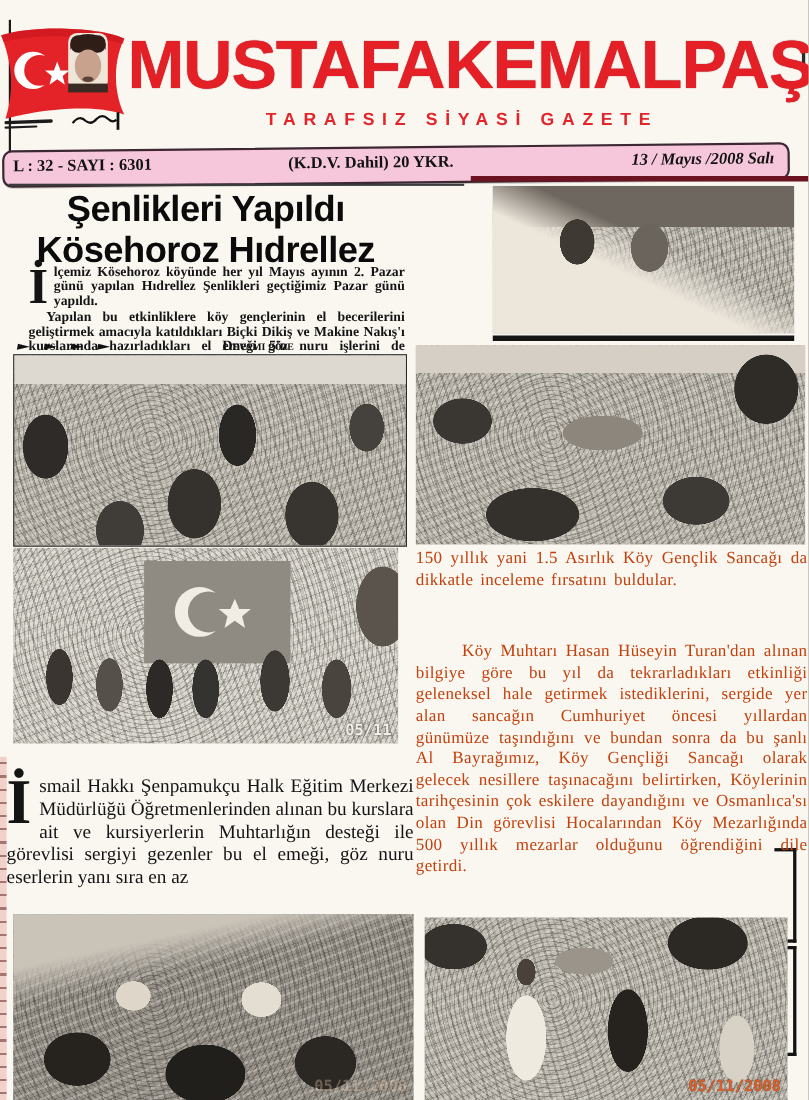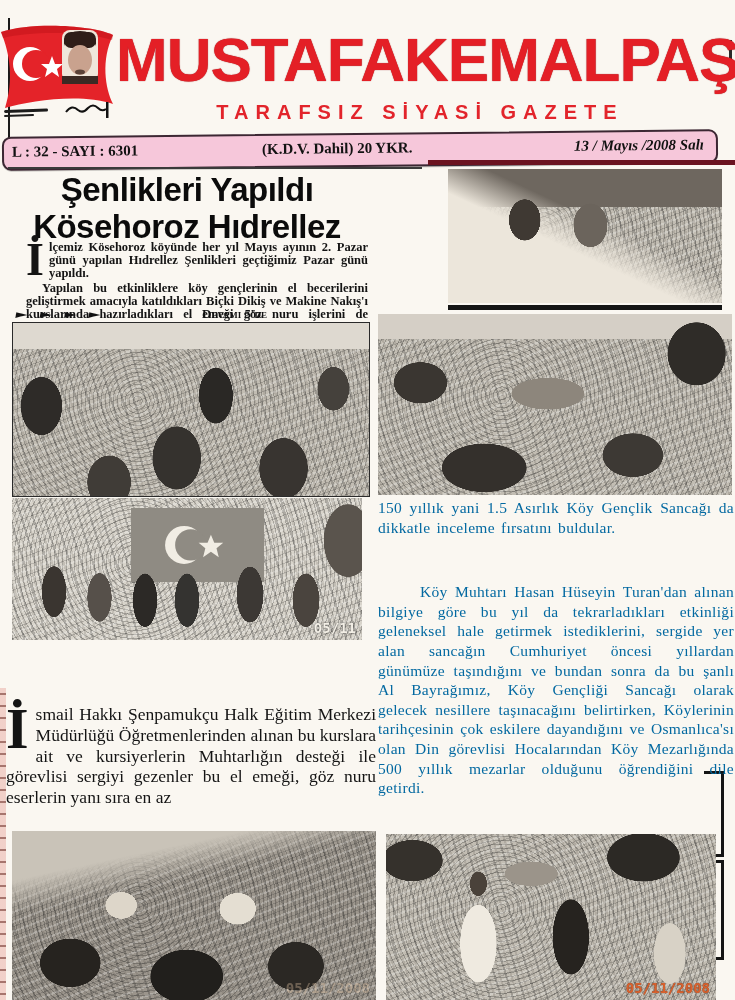--- a/index.html
+++ b/index.html
@@ -13,21 +13,21 @@
   .tick-top-right{position:absolute;left:729px;top:40px;width:3px;height:34px;background:#2b2b2b;}
   .bracket{position:absolute;border-top:3px solid #141414;border-right:3px solid #141414;border-bottom:3px solid #141414;}
   .bracket.b1{left:704px;top:771px;width:17px;height:80px;}
   .bracket.b2{left:702px;top:860px;width:19px;height:94px;}
 
   
   .masthead-title{position:absolute;left:116px;top:24px;width:616px;text-align:center;
     font-family:"Liberation Sans",sans-serif;font-weight:700;font-size:62px;line-height:72px;
     color:#e41f26;letter-spacing:-1px;text-shadow:0 0 1px #8f1014;}
   .masthead-sub{position:absolute;left:150px;top:101px;width:540px;text-align:center;
-    font-family:"Liberation Sans",sans-serif;font-weight:700;font-size:20px;color:#e2242b;letter-spacing:7px;}
+    font-family:"Liberation Sans",sans-serif;font-weight:700;font-size:16px;color:#e2242b;letter-spacing:7px;}
   .logo{position:absolute;left:0;top:20px;width:118px;height:104px;}
 
   .info-bar{position:absolute;left:2px;top:133px;width:712px;height:30px;background:#f6c7da;
     border:2px solid #3c2733;border-radius:9px;transform:rotate(-0.6deg);box-shadow:0 1px 0 #00000033;}
   .info-bar span{position:absolute;top:5px;font-family:"Liberation Serif",serif;font-weight:700;font-size:15px;color:#121212;white-space:nowrap;}
   .info-issue{left:8px;}
   .info-price{left:258px;}
   .info-date{right:12px;font-style:italic;}
   .rule-maroon{position:absolute;left:428px;top:160px;width:307px;height:5px;background:#6b1320;}
   .rule-thin{position:absolute;left:8px;top:167px;width:414px;height:2px;background:#3a3a3a;}
@@ -76,21 +76,21 @@
 
   .photoC{left:378px;top:314px;width:354px;height:181px;}
   .photoC .scene{background:
     radial-gradient(ellipse 48px 52px at 90% 22%, #2f2c28 0 60%, transparent 61%),
     radial-gradient(ellipse 44px 34px at 12% 38%, #3a3631 0 60%, transparent 61%),
     radial-gradient(ellipse 60px 26px at 48% 44%, #8d867c 0 60%, transparent 61%),
     radial-gradient(ellipse 70px 40px at 30% 85%, #34302c 0 60%, transparent 61%),
     radial-gradient(ellipse 50px 36px at 72% 78%, #3d3934 0 60%, transparent 61%),
     linear-gradient(#d5cfc6 0 14%, rgba(0,0,0,0) 14%);}
 
-  .photoD{left:12px;top:498px;width:350px;height:142px;background-color:#d8d4cb;}
+  .photoD{left:12px;top:498px;width:350px;height:178px;background-color:#d8d4cb;}
   .photoD .flag{position:absolute;left:34%;top:7%;width:38%;height:52%;background:#8f8b83;}
   .photoD .scene{background:
     radial-gradient(ellipse 20px 42px at 12% 66%, #3a3530 0 60%, transparent 61%),
     radial-gradient(ellipse 20px 40px at 25% 70%, #56504a 0 60%, transparent 61%),
     radial-gradient(ellipse 20px 44px at 38% 72%, #2c2926 0 60%, transparent 61%),
     radial-gradient(ellipse 20px 44px at 50% 72%, #343330 0 60%, transparent 61%),
     radial-gradient(ellipse 22px 46px at 68% 68%, #3c3834 0 60%, transparent 61%),
     radial-gradient(ellipse 22px 44px at 84% 72%, #4a443e 0 60%, transparent 61%),
     radial-gradient(ellipse 40px 60px at 96% 30%, #5a544d 0 60%, transparent 61%);}
 
@@ -110,21 +110,21 @@
     radial-gradient(ellipse 14px 20px at 28% 30%, #4a423a 0 60%, transparent 61%),
     radial-gradient(ellipse 30px 62px at 56% 62%, #26231f 0 60%, transparent 61%),
     radial-gradient(ellipse 26px 50px at 86% 72%, #d8d2c6 0 60%, transparent 61%),
     radial-gradient(ellipse 60px 40px at 78% 14%, #2c2925 0 60%, transparent 61%),
     radial-gradient(ellipse 50px 34px at 8% 16%, #35312c 0 60%, transparent 61%),
     radial-gradient(ellipse 44px 20px at 44% 24%, #9b948a 0 60%, transparent 61%);}
   .photoF .stamp{color:#d8622f;text-shadow:0 0 1px #5a2a10;}
 
   
   .right-col{position:absolute;left:378px;top:498px;width:356px;
-    font-family:"Liberation Serif",serif;font-size:15.5px;line-height:19.6px;color:#0369a1;
+    font-family:"Liberation Serif",serif;font-size:15.5px;line-height:19.6px;color:#c2410c;
     text-align:justify;letter-spacing:.3px;word-spacing:2px;}
   .right-col p{margin:0;}
   .right-col p.indent{text-indent:42px;margin-top:45px;}
 
   .left-col2{position:absolute;left:6px;top:704px;width:370px;
     font-family:"Liberation Serif",serif;font-size:17.5px;line-height:20.8px;color:#141414;text-align:justify;}
   .left-col2 .dropcap{float:left;font-size:58px;line-height:50px;padding-right:7px;font-weight:700;}
 </style>
 </head>
 <body>

